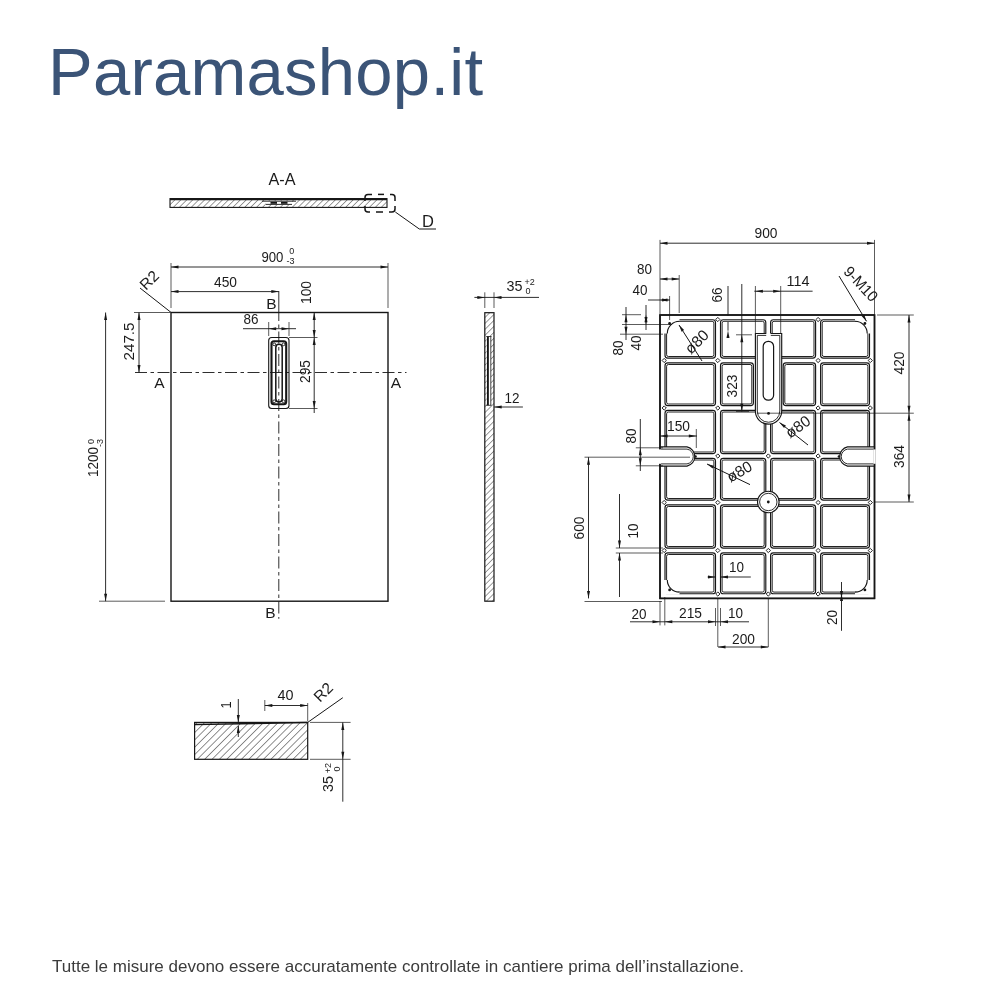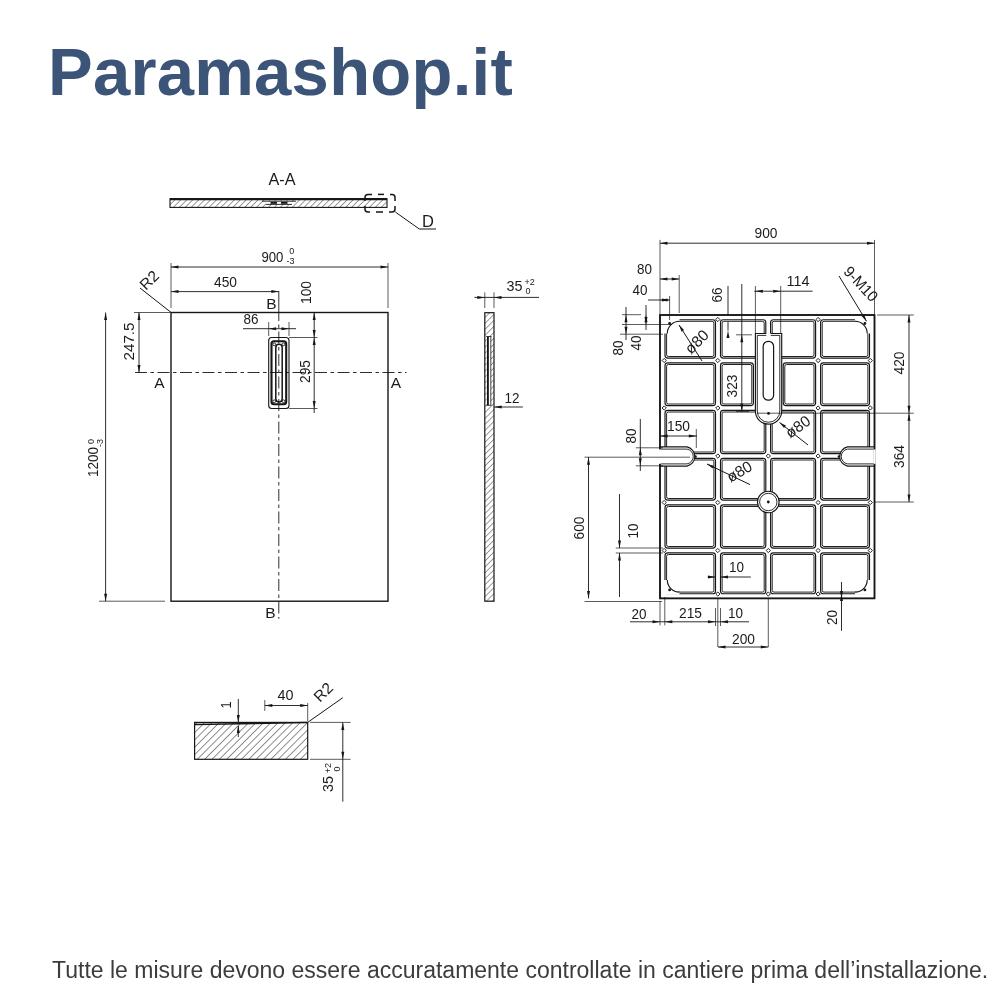--- a/index.html
+++ b/index.html
@@ -1,16 +1,16 @@
 <!DOCTYPE html>
 <html><head><meta charset="utf-8">
 <style>
 html,body{margin:0;padding:0;background:#fff;width:1000px;height:1000px;overflow:hidden}
-.logo{position:absolute;left:48px;top:33px;font-family:"Liberation Sans",sans-serif;font-weight:bold;font-size:67px;color:#3b5477;letter-spacing:0.25px}
-.footer{position:absolute;left:52px;top:957px;font-family:"Liberation Sans",sans-serif;font-size:23px;color:#3c3c3c}
+.logo{position:absolute;left:48px;top:33px;font-family:"Liberation Sans",sans-serif;font-weight:normal;font-size:67px;color:#3b5477;letter-spacing:0.25px}
+.footer{position:absolute;left:52px;top:957px;font-family:"Liberation Sans",sans-serif;font-size:17px;color:#3c3c3c}
 </style></head>
 <body>
 <div class="logo">Paramashop.it</div>
 <svg width="1000" height="1000" viewBox="0 0 1000 1000" style="position:absolute;left:0;top:0">
 <defs>
 <pattern id="hatch" width="4.2" height="4.2" patternTransform="rotate(45)" patternUnits="userSpaceOnUse">
 <line x1="0" y1="0" x2="0" y2="4.2" stroke="#161616" stroke-width="0.85"></line>
 </pattern>
 <pattern id="hatch2" width="5.2" height="5.2" patternTransform="rotate(45)" patternUnits="userSpaceOnUse">
 <line x1="0" y1="0" x2="0" y2="5.2" stroke="#161616" stroke-width="0.95"></line>

